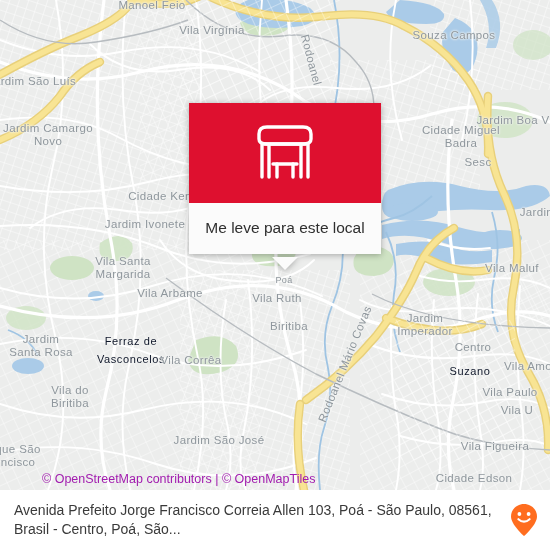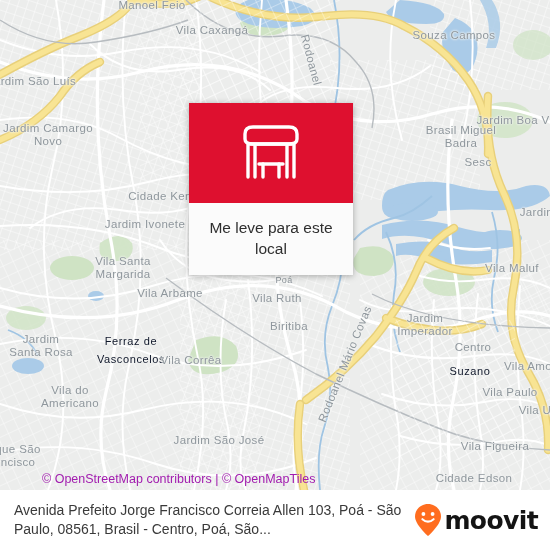--- a/index.html
+++ b/index.html
@@ -42,21 +42,21 @@
     position:absolute; left:14px; top:468px; width:550px; height:22px;
     display:flex; align-items:center;
     padding-left:28px;
     font-size:12.5px; color:#a21caf;
     z-index:30;
     pointer-events:auto;
   }
 
   
   #callout {
-    position:absolute; left:189px; top:103px; width:164px;
+    position:absolute; left:189px; top:103px; width:192px;
     z-index:40;
     filter:drop-shadow(0 1px 3px rgba(0,0,0,0.30));
   }
   #callout-head {
     height:100px;
     background:#de102f;
     display:flex; align-items:center; justify-content:center;
   }
   #callout-body {
     background:#fbfbfb;
@@ -243,26 +243,26 @@
       </g>
 
       <g stroke="#ffffff" stroke-width="1" opacity="0.9" fill="none">
         <rect x="395" y="320" width="120" height="140" fill="url(#blockgrid3)" stroke="none"></rect>
         <rect x="180" y="0" width="150" height="120" fill="url(#blockgrid2)" stroke="none"></rect>
       </g>
     </svg>
 
     <div id="label-layer">
         <div class="maplabel mid" style="left: 152px; top: 5px;">Manoel Feio</div>
-        <div class="maplabel mid" style="left: 212px; top: 30px;">Vila Caxangá</div>
+        <div class="maplabel mid" style="left: 212px; top: 30px;">Vila Virgínia</div>
         <div class="maplabel mid" style="left: 454px; top: 35px;">Souza Campos</div>
         <div class="maplabel mid" style="left: 32px; top: 81px;">Jardim São Luís</div>
         <div class="maplabel mid" style="left: 48px; top: 134px;">Jardim Camargo
 Novo</div>
-        <div class="maplabel mid" style="left: 461px; top: 136px;">Brasil Miguel
+        <div class="maplabel mid" style="left: 461px; top: 136px;">Cidade Miguel
 Badra</div>
         <div class="maplabel mid" style="left: 513px; top: 120px;">Jardim Boa V</div>
         <div class="maplabel mid" style="left: 478px; top: 162px;">Sesc</div>
         <div class="maplabel mid" style="left: 160px; top: 196px;">Cidade Ken</div>
         <div class="maplabel mid" style="left: 145px; top: 224px;">Jardim Ivonete</div>
         <div class="maplabel mid" style="left: 538px; top: 212px;">Jardim</div>
         <div class="maplabel mid" style="left: 123px; top: 267px;">Vila Santa
 Margarida</div>
         <div class="maplabel mid" style="left: 512px; top: 268px;">Vila Maluf</div>
         <div class="maplabel sm" style="left: 284px; top: 280px;">Poá</div>
@@ -274,22 +274,22 @@
         <div class="maplabel mid" style="left: 41px; top: 345px;">Jardim
 Santa Rosa</div>
         <div class="maplabel big" style="left: 131px; top: 350px;">Ferraz de
 Vasconcelos</div>
         <div class="maplabel mid" style="left: 473px; top: 347px;">Centro</div>
         <div class="maplabel mid" style="left: 191px; top: 360px;">Vila Corrêa</div>
         <div class="maplabel big" style="left: 470px; top: 371px;">Suzano</div>
         <div class="maplabel mid" style="left: 528px; top: 366px;">Vila Amo</div>
         <div class="maplabel mid" style="left: 510px; top: 392px;">Vila Paulo</div>
         <div class="maplabel mid" style="left: 70px; top: 396px;">Vila do
-Americano</div>
-        <div class="maplabel mid" style="left: 535px; top: 410px; text-align: center;">Vila U</div>
+Biritiba</div>
+        <div class="maplabel mid" style="left: 517px; top: 410px; text-align: center;">Vila U</div>
         <div class="maplabel mid" style="left: 495px; top: 446px;">Vila Figueira</div>
         <div class="maplabel mid" style="left: 219px; top: 440px;">Jardim São José</div>
         <div class="maplabel mid" style="left: 18px; top: 455px;">que São
 ncisco</div>
         <div class="maplabel mid" style="left: 474px; top: 478px;">Cidade Edson</div>
         <div class="maplabel mid" style="left: 350px; top: 476px; margin-top: 37px;">Caxangá</div>
         <div class="maplabel mid rot" style="left: 311px; top: 60px; transform: translate(-50%, -50%) rotate(75deg);">Rodoanel</div>
         <div class="maplabel mid rot" style="left: 345px; top: 364px; transform: translate(-50%, -50%) rotate(-68deg);">Rodoanel Mário Covas</div>
       </div>
 
@@ -328,17 +328,16 @@
 
   <div id="footer">
     <div id="footer-address">Avenida Prefeito Jorge Francisco Correia Allen 103, Poá - São Paulo, 08561, Brasil - Centro, Poá, São...</div>
     <div id="footer-logo">
       <svg width="28" height="34" viewBox="0 0 28 34">
         <path d="M14 1 C6.8 1 1 6.6 1 13.4 C1 21.5 14 33 14 33 C14 33 27 21.5 27 13.4 C27 6.6 21.2 1 14 1 Z" fill="#ff6d1f"></path>
         <circle cx="9.4" cy="11" r="1.9" fill="#ffffff"></circle>
         <circle cx="18.6" cy="11" r="1.9" fill="#ffffff"></circle>
         <path d="M8.4 16.2 q5.6 5 11.2 0" fill="none" stroke="#ffffff" stroke-width="2.1" stroke-linecap="round"></path>
       </svg>
-      <span id="moovit-word">moovit</span>
     </div>
   </div>
 
 </div>
 
 </body></html>

